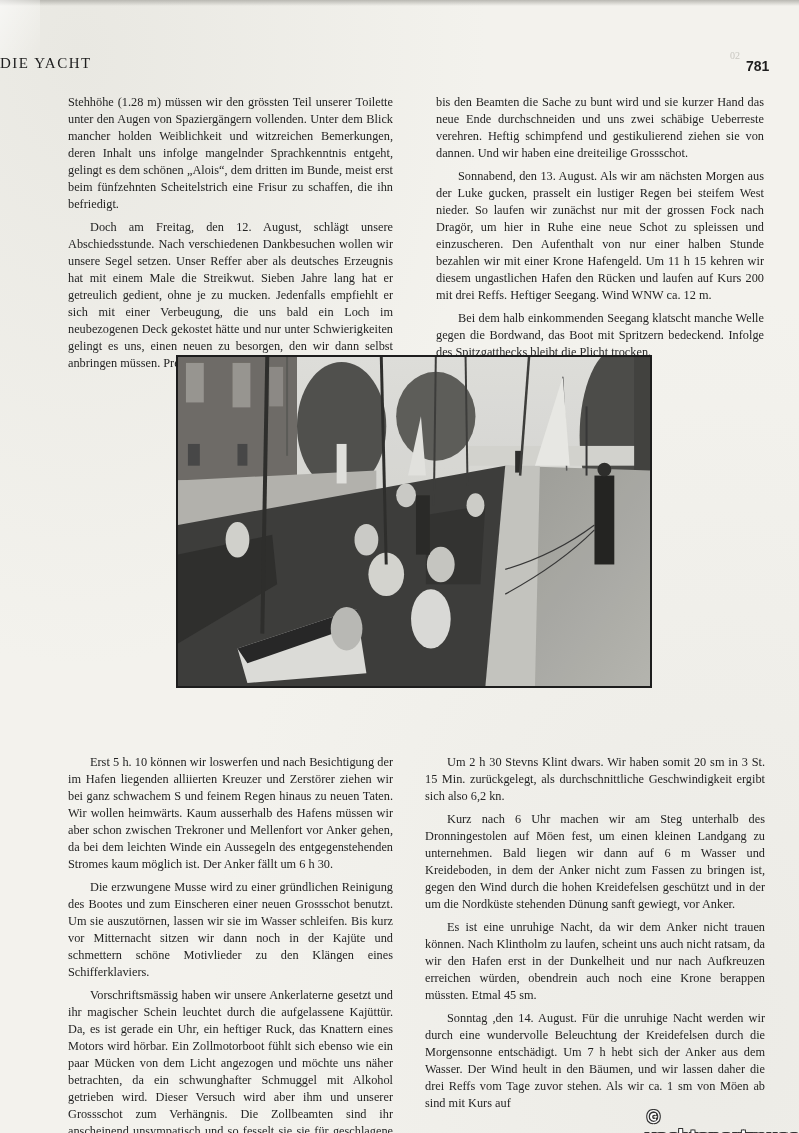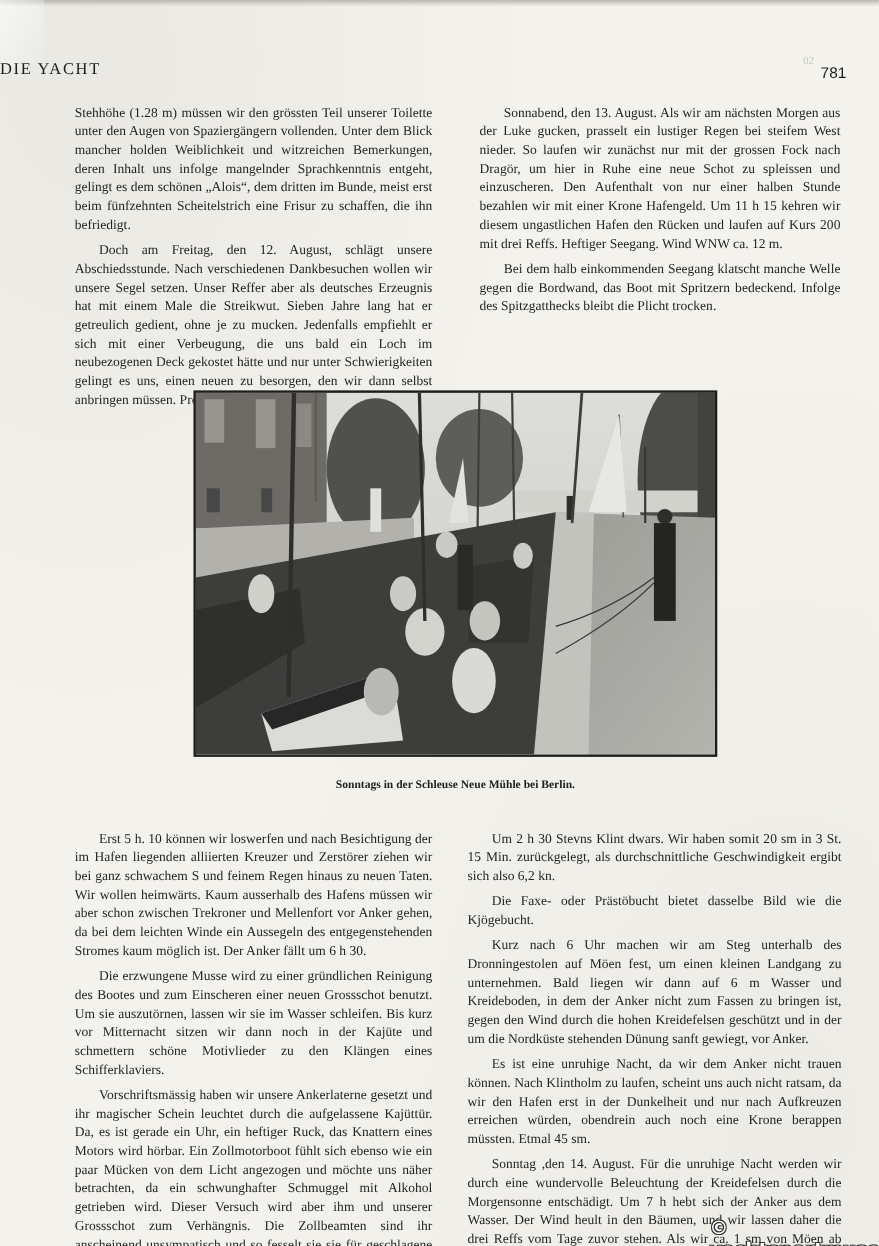--- a/index.html
+++ b/index.html
@@ -27,21 +27,21 @@
   }
   .running-head {
     position: absolute; top: 55px; left: 0; width: 799px;
     text-align: left;
     font-size: 15px; letter-spacing: 1.5px;
     color: #1e1e1e;
   }
   .page-number {
     position: absolute; top: 58px; left: 746px;
     font-family: "Liberation Sans", "DejaVu Sans", sans-serif;
-    font-weight: normal; font-size: 14px; color: #1e1e1e;
+    font-weight: bold; font-size: 14px; color: #1e1e1e;
   }
   .ghost-number {
     position: absolute; top: 50px; left: 730px;
     font-size: 10px; color: #c8c7c0;
   }
   .col {
     position: absolute;
     font-size: 12.3px; line-height: 17px;
     text-align: justify;
     color: #242424;
@@ -84,20 +84,21 @@
   <div class="running-head">DIE YACHT</div>
   <div class="ghost-number">02</div>
   <div class="page-number">781</div>
 
   <div class="col col-top-left">
     <p class="noindent">Stehhöhe (1.28 m) müssen wir den grössten Teil unserer Toilette unter den Augen von Spaziergängern vollenden. Unter dem Blick mancher holden Weiblichkeit und witzreichen Bemerkungen, deren Inhalt uns infolge mangelnder Sprachkenntnis entgeht, gelingt es dem schönen „Alois“, dem dritten im Bunde, meist erst beim fünfzehnten Scheitelstrich eine Frisur zu schaffen, die ihn befriedigt.</p>
     <p>Doch am Freitag, den 12. August, schlägt unsere Abschiedsstunde. Nach verschiedenen Dankbesuchen wollen wir unsere Segel setzen. Unser Reffer aber als deutsches Erzeugnis hat mit einem Male die Streikwut. Sieben Jahre lang hat er getreulich gedient, ohne je zu mucken. Jedenfalls empfiehlt er sich mit einer Verbeugung, die uns bald ein Loch im neubezogenen Deck gekostet hätte und nur unter Schwierigkeiten gelingt es uns, einen neuen zu besorgen, den wir dann selbst anbringen müssen. Preis 22 Kronen.</p>
   </div>
 
   <div class="col col-top-right">
+    <p class="noindent">bis den Beamten die Sache zu bunt wird und sie kurzer Hand das neue Ende durchschneiden und uns zwei schäbige Ueberreste verehren. Heftig schimpfend und gestikulierend ziehen sie von dannen. Und wir haben eine dreiteilige Grossschot.</p>
     <p>Sonnabend, den 13. August. Als wir am nächsten Morgen aus der Luke gucken, prasselt ein lustiger Regen bei steifem West nieder. So laufen wir zunächst nur mit der grossen Fock nach Dragör, um hier in Ruhe eine neue Schot zu spleissen und einzuscheren. Den Aufenthalt von nur einer halben Stunde bezahlen wir mit einer Krone Hafengeld. Um 11 h 15 kehren wir diesem ungastlichen Hafen den Rücken und laufen auf Kurs 200 mit drei Reffs. Heftiger Seegang. Wind WNW ca. 12 m.</p>
     <p>Bei dem halb einkommenden Seegang klatscht manche Welle gegen die Bordwand, das Boot mit Spritzern bedeckend. Infolge des Spitzgatthecks bleibt die Plicht trocken.</p>
   </div>
 
   <div class="figure">
     <svg viewBox="0 0 476 333" preserveAspectRatio="none">
       <defs>
         <linearGradient id="sky" x1="0" y1="0" x2="0" y2="1">
           <stop offset="0" stop-color="#e4e4e0"></stop>
           <stop offset="1" stop-color="#cfcfca"></stop>
@@ -163,30 +164,28 @@
       <line x1="388" y1="20" x2="392" y2="115" stroke="#555" stroke-width="1.5"></line>
 
       <polygon points="388,20 395,110 360,110" fill="#eeeeea"></polygon>
       <polygon points="245,60 250,120 232,120" fill="#e8e8e4"></polygon>
 
       <line x1="412" y1="50" x2="412" y2="120" stroke="#333" stroke-width="2"></line>
 
       <rect x="0" y="0" width="476" height="333" fill="#777" opacity="0.06"></rect>
     </svg>
   </div>
-  <div class="caption">Sonntags in der Schleuse Neue Mühle bei Berlin.</div>
 
   <div class="col col-bot-left">
     <p>Erst 5 h. 10 können wir loswerfen und nach Besichtigung der im Hafen liegenden alliierten Kreuzer und Zerstörer ziehen wir bei ganz schwachem S und feinem Regen hinaus zu neuen Taten. Wir wollen heimwärts. Kaum ausserhalb des Hafens müssen wir aber schon zwischen Trekroner und Mellenfort vor Anker gehen, da bei dem leichten Winde ein Aussegeln des entgegenstehenden Stromes kaum möglich ist. Der Anker fällt um 6 h 30.</p>
     <p>Die erzwungene Musse wird zu einer gründlichen Reinigung des Bootes und zum Einscheren einer neuen Grossschot benutzt. Um sie auszutörnen, lassen wir sie im Wasser schleifen. Bis kurz vor Mitternacht sitzen wir dann noch in der Kajüte und schmettern schöne Motivlieder zu den Klängen eines Schifferklaviers.</p>
     <p>Vorschriftsmässig haben wir unsere Ankerlaterne gesetzt und ihr magischer Schein leuchtet durch die aufgelassene Kajüttür. Da, es ist gerade ein Uhr, ein heftiger Ruck, das Knattern eines Motors wird hörbar. Ein Zollmotorboot fühlt sich ebenso wie ein paar Mücken von dem Licht angezogen und möchte uns näher betrachten, da ein schwunghafter Schmuggel mit Alkohol getrieben wird. Dieser Versuch wird aber ihm und unserer Grossschot zum Verhängnis. Die Zollbeamten sind ihr anscheinend unsympatisch und so fesselt sie sie für geschlagene drei Stunden an uns,</p>
   </div>
 
   <div class="col col-bot-right">
     <p>Um 2 h 30 Stevns Klint dwars. Wir haben somit 20 sm in 3 St. 15 Min. zurückgelegt, als durchschnittliche Geschwindigkeit ergibt sich also 6,2 kn.</p>
-    <p>Die Faxe- oder Prästöbucht bietet dasselbe Bild wie die Kjögebucht.</p>
     <p>Kurz nach 6 Uhr machen wir am Steg unterhalb des Dronningestolen auf Möen fest, um einen kleinen Landgang zu unternehmen. Bald liegen wir dann auf 6 m Wasser und Kreideboden, in dem der Anker nicht zum Fassen zu bringen ist, gegen den Wind durch die hohen Kreidefelsen geschützt und in der um die Nordküste stehenden Dünung sanft gewiegt, vor Anker.</p>
     <p>Es ist eine unruhige Nacht, da wir dem Anker nicht trauen können. Nach Klintholm zu laufen, scheint uns auch nicht ratsam, da wir den Hafen erst in der Dunkelheit und nur nach Aufkreuzen erreichen würden, obendrein auch noch eine Krone berappen müssten. Etmal 45 sm.</p>
     <p>Sonntag ,den 14. August. Für die unruhige Nacht werden wir durch eine wundervolle Beleuchtung der Kreidefelsen durch die Morgensonne entschädigt. Um 7 h hebt sich der Anker aus dem Wasser. Der Wind heult in den Bäumen, und wir lassen daher die drei Reffs vom Tage zuvor stehen. Als wir ca. 1 sm von Möen ab sind mit Kurs auf</p>
   </div>
 
   <div class="watermark">© yachtsportmuseum.de</div>
 </div>
 
 </body></html>

